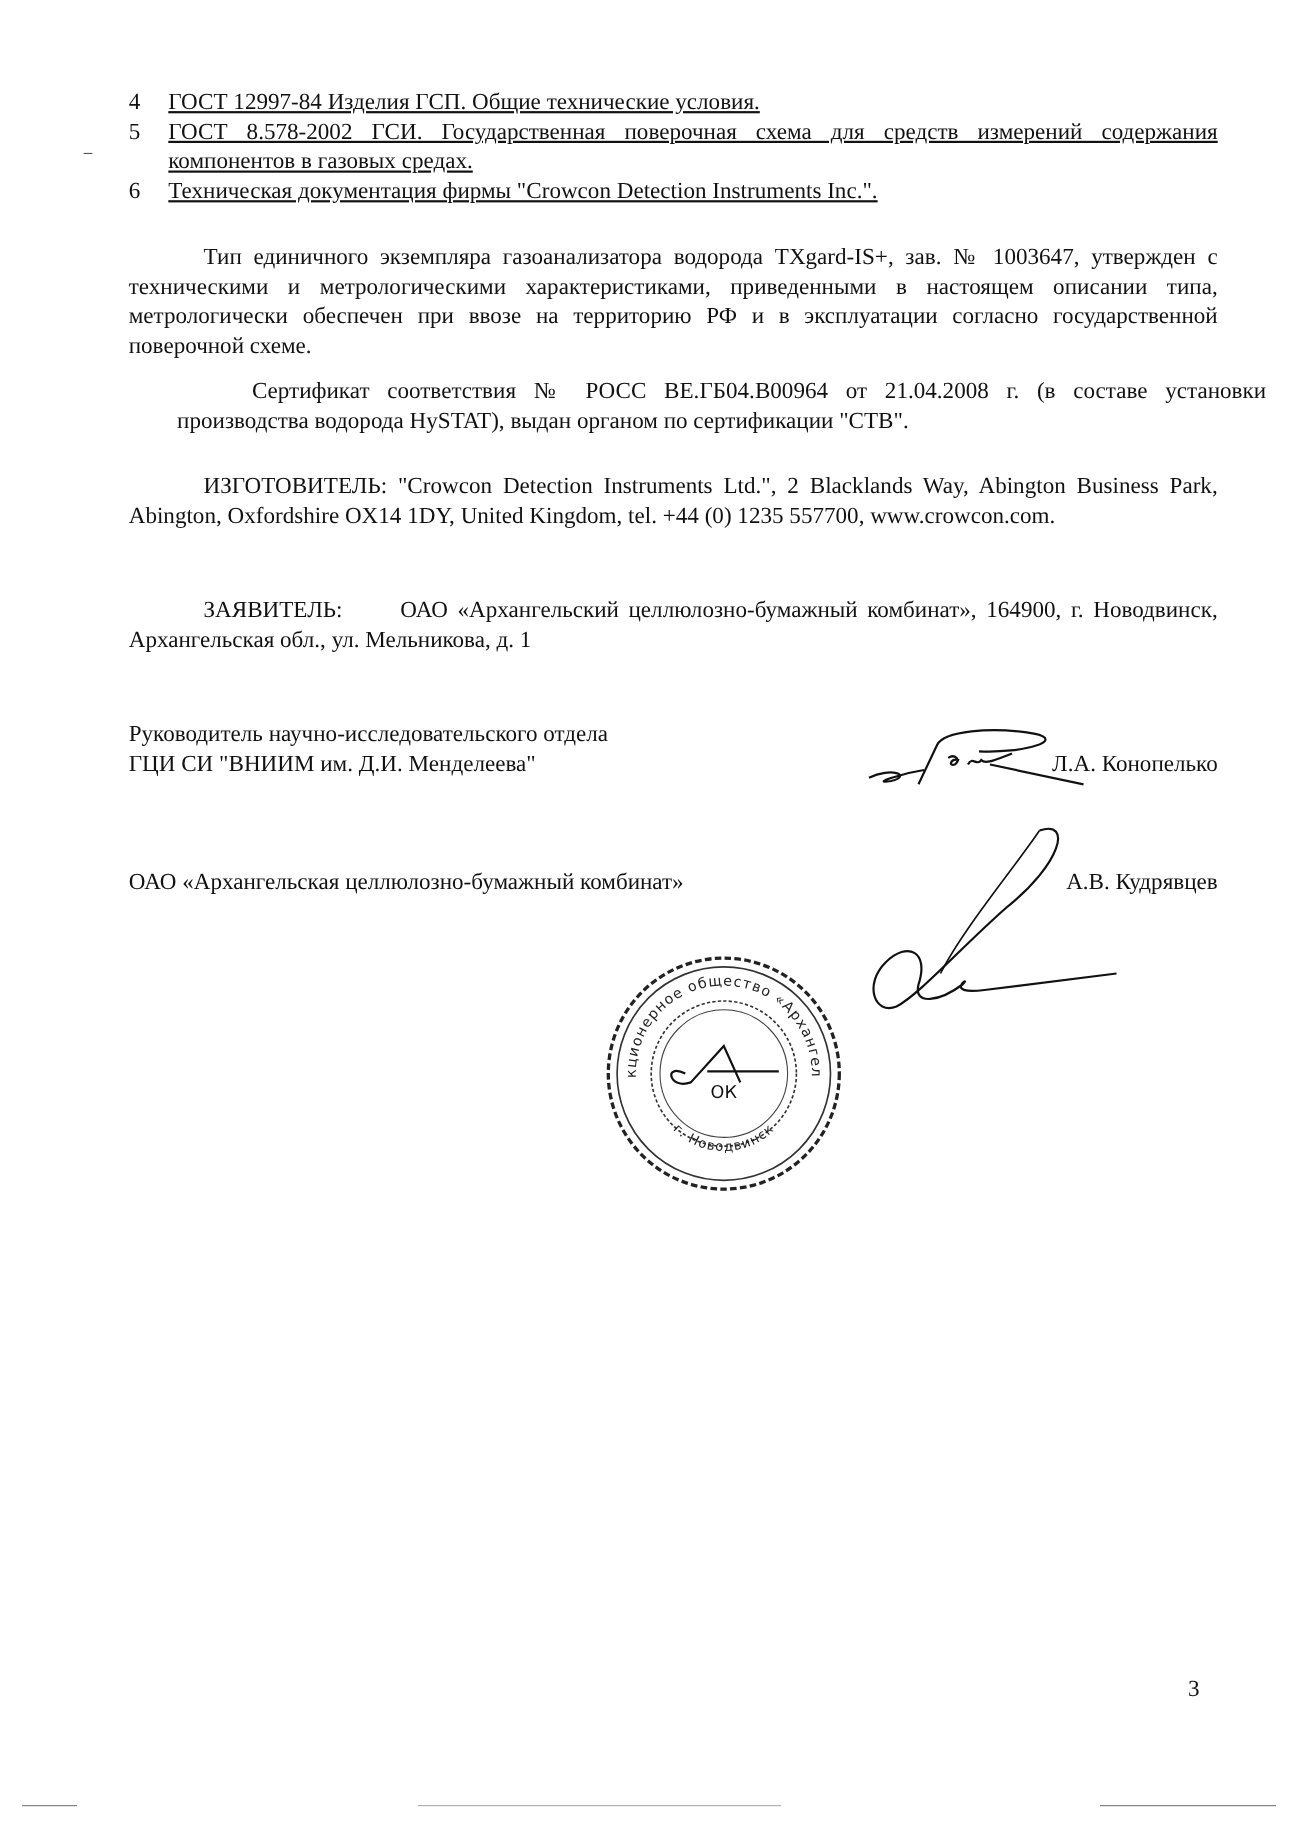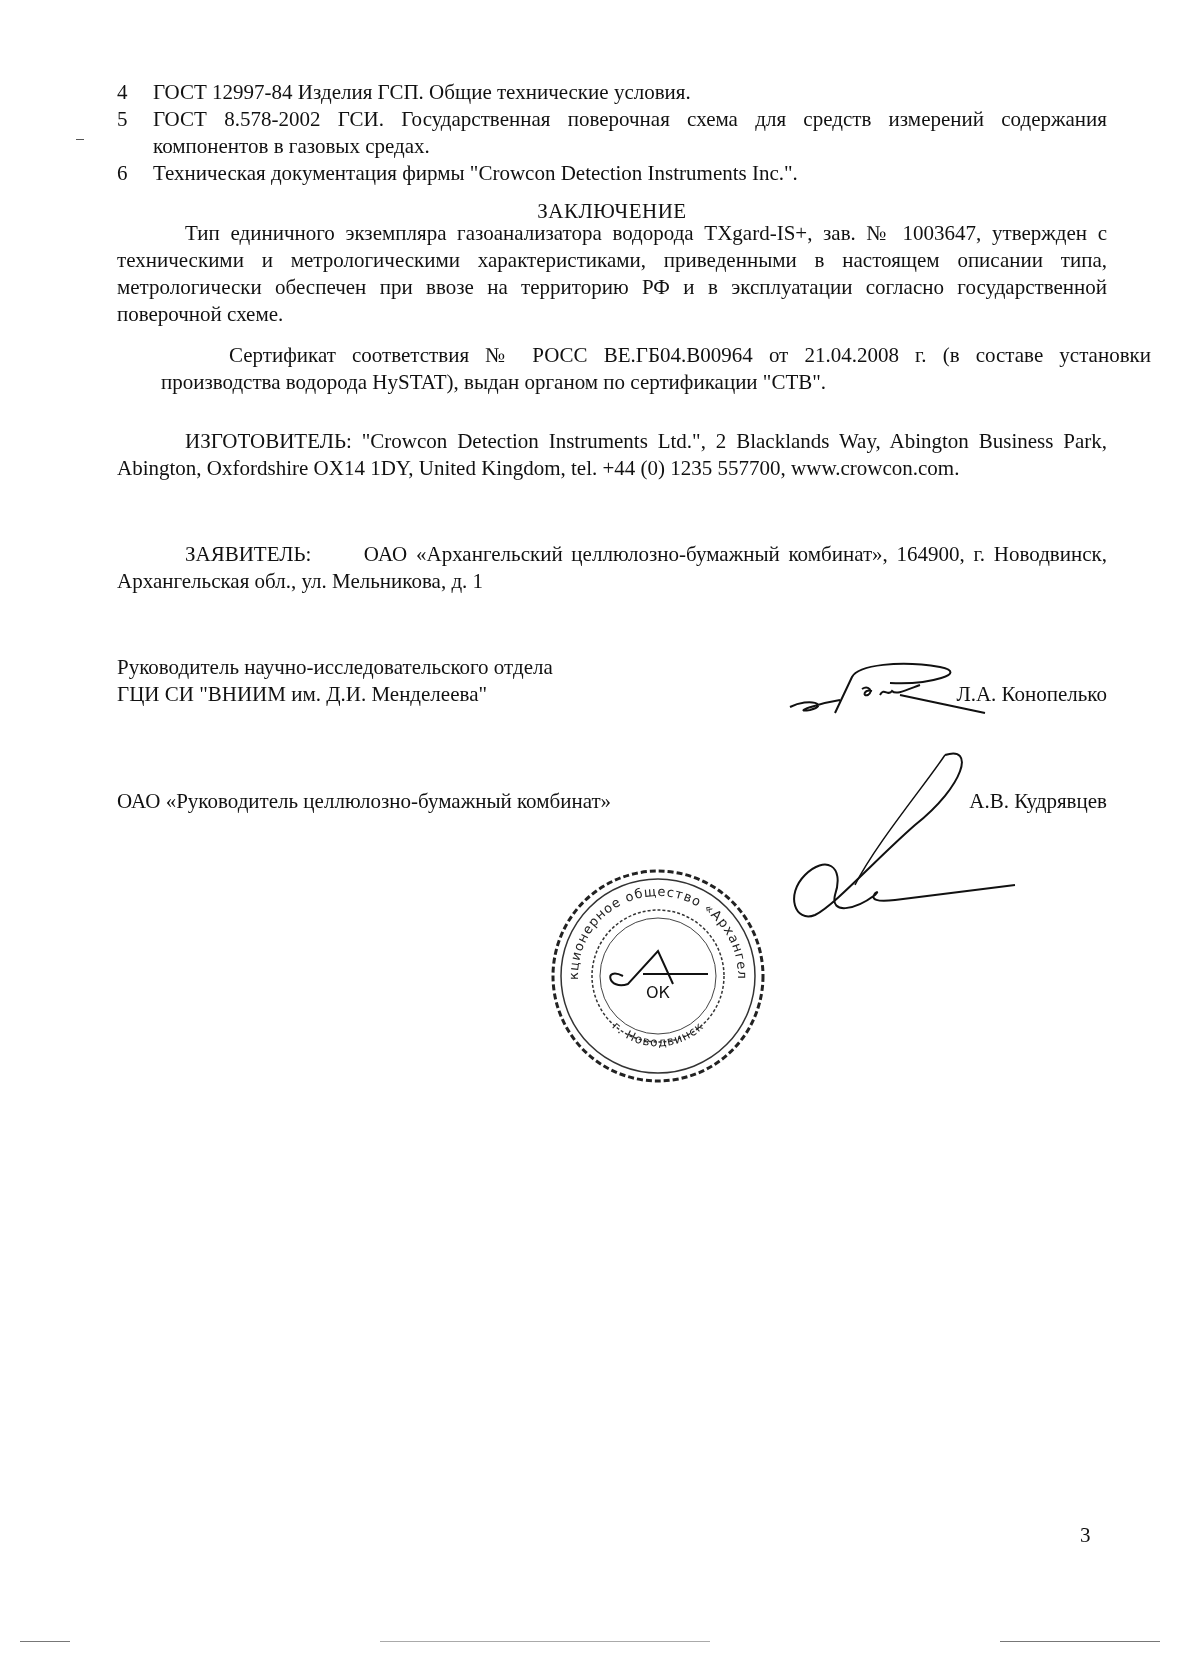--- a/index.html
+++ b/index.html
@@ -7,21 +7,21 @@
     width: 1184px; height: 1658px; position: relative; overflow: hidden;
     font-family: "Liberation Serif", "DejaVu Serif", serif;
     color: #111111;
     font-size: 21px;
     line-height: 27px;
   }
   .page { position: absolute; left: 0; top: 0; width: 1184px; height: 1658px; }
   .ref-list { position: absolute; left: 117px; top: 79px; width: 990px; }
   .ref-item { display: flex; }
   .ref-num { width: 36px; flex: none; }
-  .ref-text { flex: 1; text-align: justify; }
+  .ref-text { flex: 1; text-align: justify; text-decoration: underline; }
   .heading {
     position: absolute; left: 117px; top: 198px; width: 990px;
     text-align: center; letter-spacing: 0.5px;
   }
   .para { position: absolute; left: 117px; width: 990px; text-align: justify; text-align-last: left; }
   .para .indent { display: inline-block; width: 68px; }
   .p1 { top: 220px; }
   .p2 { top: 342px; margin-left: 44px; }
   .p3 { top: 428px; }
   .p4 { top: 541px; }
@@ -52,21 +52,20 @@
     <div class="ref-item">
       <span class="ref-num">5</span>
       <span class="ref-text">ГОСТ 8.578-2002 ГСИ. Государственная поверочная схема для средств измерений содержания компонентов в газовых средах.</span>
     </div>
     <div class="ref-item">
       <span class="ref-num">6</span>
       <span class="ref-text">Техническая документация фирмы "Crowcon Detection Instruments Inc.".</span>
     </div>
   </div>
 
-  <div class="heading">ЗАКЛЮЧЕНИЕ</div>
 
   <div class="para p1">
     <span class="indent"></span><span>Тип единичного экземпляра газоанализатора водорода TXgard-IS+, зав. № 1003647, утвержден с техническими и метрологическими характеристиками, приведенными в настоящем описании типа, метрологически обеспечен при ввозе на территорию РФ и в эксплуатации согласно государственной поверочной схеме.</span>
   </div>
 
   <div class="para p2">
     <span class="indent"></span><span>Сертификат соответствия № РОСС BE.ГБ04.B00964 от 21.04.2008 г. (в составе установки производства водорода HySTAT), выдан органом по сертификации "СТВ".</span>
   </div>
 
   <div class="para p3">
@@ -87,21 +86,21 @@
       <span class="sig-name">Л.А. Конопелько</span>
     </div>
   </div>
 
   <svg class="signature-svg" style="left:780px;top:655px" width="220" height="70" viewBox="0 0 220 70">
     <path d="M10 52 C 30 42, 50 50, 30 55 C 10 58, 40 48, 60 45 M55 58 L72 22 C 78 10, 120 5, 160 12 C 190 18, 150 30, 110 28 M82 34 C 88 30, 94 36, 88 40 C 82 42, 84 34, 92 36 M100 40 C 104 32, 108 42, 112 36 C 116 40, 124 36, 140 30 M120 40 L205 58" fill="none" stroke="#111" stroke-width="2"></path>
   </svg>
 
   <div class="sig-block sig2">
     <div class="sig-line">
-      <span>ОАО «Руководитель целлюлозно-бумажный комбинат»</span>
+      <span>ОАО «Архангельская целлюлозно-бумажный комбинат»</span>
       <span class="sig-name">А.В. Кудрявцев</span>
     </div>
   </div>
 
   <svg class="signature-svg" style="left:775px;top:745px" width="270" height="185" viewBox="0 0 270 185">
     <path d="M170 10 C 200 0, 190 40, 140 80 C 100 115, 60 160, 40 170 C 20 178, 10 150, 30 130 C 50 110, 70 120, 60 150 C 55 170, 80 165, 100 150 C 110 140, 80 160, 120 155 L240 140" fill="none" stroke="#111" stroke-width="2"></path>
     <path d="M170 10 C 150 40, 100 100, 80 140" fill="none" stroke="#111" stroke-width="1.5"></path>
   </svg>
 
   <svg class="stamp" viewBox="0 0 220 220">

